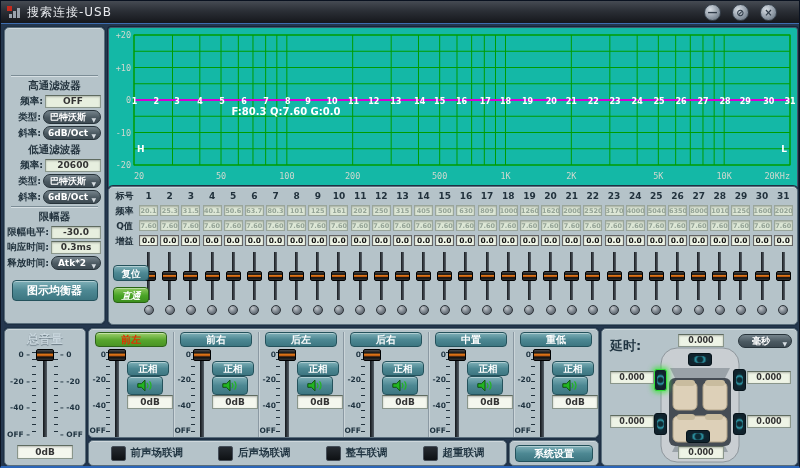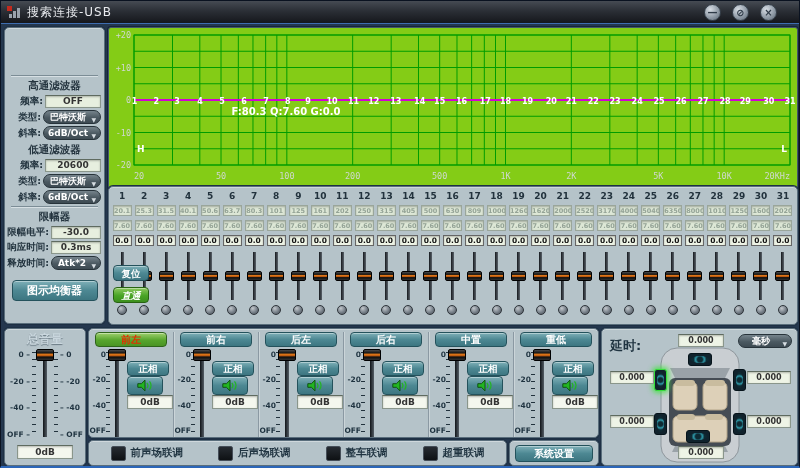--- a/index.html
+++ b/index.html
@@ -39,21 +39,21 @@
   .side-divider { height:1px; background:#7c8d96; margin:2px 6px; box-shadow:0 1px 0 #d7e0e4; }
   .side-title { text-align:center; font-weight:bold; font-size:10.5px; margin:3px 0 1px; color:#24343f; }
   .side-row { display:flex; align-items:center; justify-content:flex-end; margin:2px 3px 2px 0; gap:2px;padding-left:35px; }
   .side-row label { font-weight:bold; font-size:9.5px; white-space:nowrap; }
   .side-row .field { width:56px; height:13px; line-height:11px; flex:none; }
   .side-row .pill { width:58px; height:14px; line-height:13px; padding-right:8px; flex:none; }
   .lim-row .field { width:50px; }
   .geq-btn { display:block; width:86px; height:21px; line-height:20px; font-size:11px; margin:10px auto 0; }
 
   
-  .graph-panel { position:absolute; left:107px; top:26px; width:690px; height:187px; background:#84cc16;
+  .graph-panel { position:absolute; left:107px; top:26px; width:690px; height:187px; background:#14b8a6;
     border:1px solid #44566a; border-radius:3px; box-shadow:0 0 0 1px #16243a; }
   .axis { fill:#cfd8cf; font-size:8.5px; font-family:"DejaVu Sans Mono",monospace; }
   .band-num { fill:#fff; font-size:8px; font-weight:bold; }
   .marker { fill:#fff; font-size:10px; font-weight:bold; }
   .hl { fill:#fff; font-size:9px; font-weight:bold; }
 
   
   .bands-panel { left:107px; top:185px; width:690px; height:139px; padding:3px 3px 0 2px; }
   .bands-grid { display:flex; width:100%; }
   .bands-labels { width:27px; flex:none; display:flex; flex-direction:column; align-items:center; }
@@ -282,20 +282,26 @@
         <text x="659.809010488905" y="75.5" text-anchor="middle" class="band-num">30</text>
         <text x="681" y="75.5" text-anchor="middle" class="band-num">31</text>
         <text x="177.005906849081" y="87" text-anchor="middle" class="marker">F:80.3 Q:7.60 G:0.0</text>
         <text x="28" y="123.75" class="hl">H</text>
         <text x="678" y="123.75" text-anchor="end" class="hl">L</text>
       </svg>
   </div>
 
   <div class="panel bands-panel">
     <div class="bands-grid">
+      <div class="bands-labels">
+        <div>标号</div>
+        <div>频率</div>
+        <div>Q值</div>
+        <div>增益</div>
+      </div>
       <div class="band-columns" id="bandCols">
           <div class="band-col">
             <div class="b-num">1</div>
             <div class="b-box field dim">20.1</div>
             <div class="b-box field dim">7.60</div>
             <div class="b-box field gain">0.0</div>
             <div class="b-slider">
               <div class="b-track"></div>
               <div class="b-handle"></div>
             </div>

